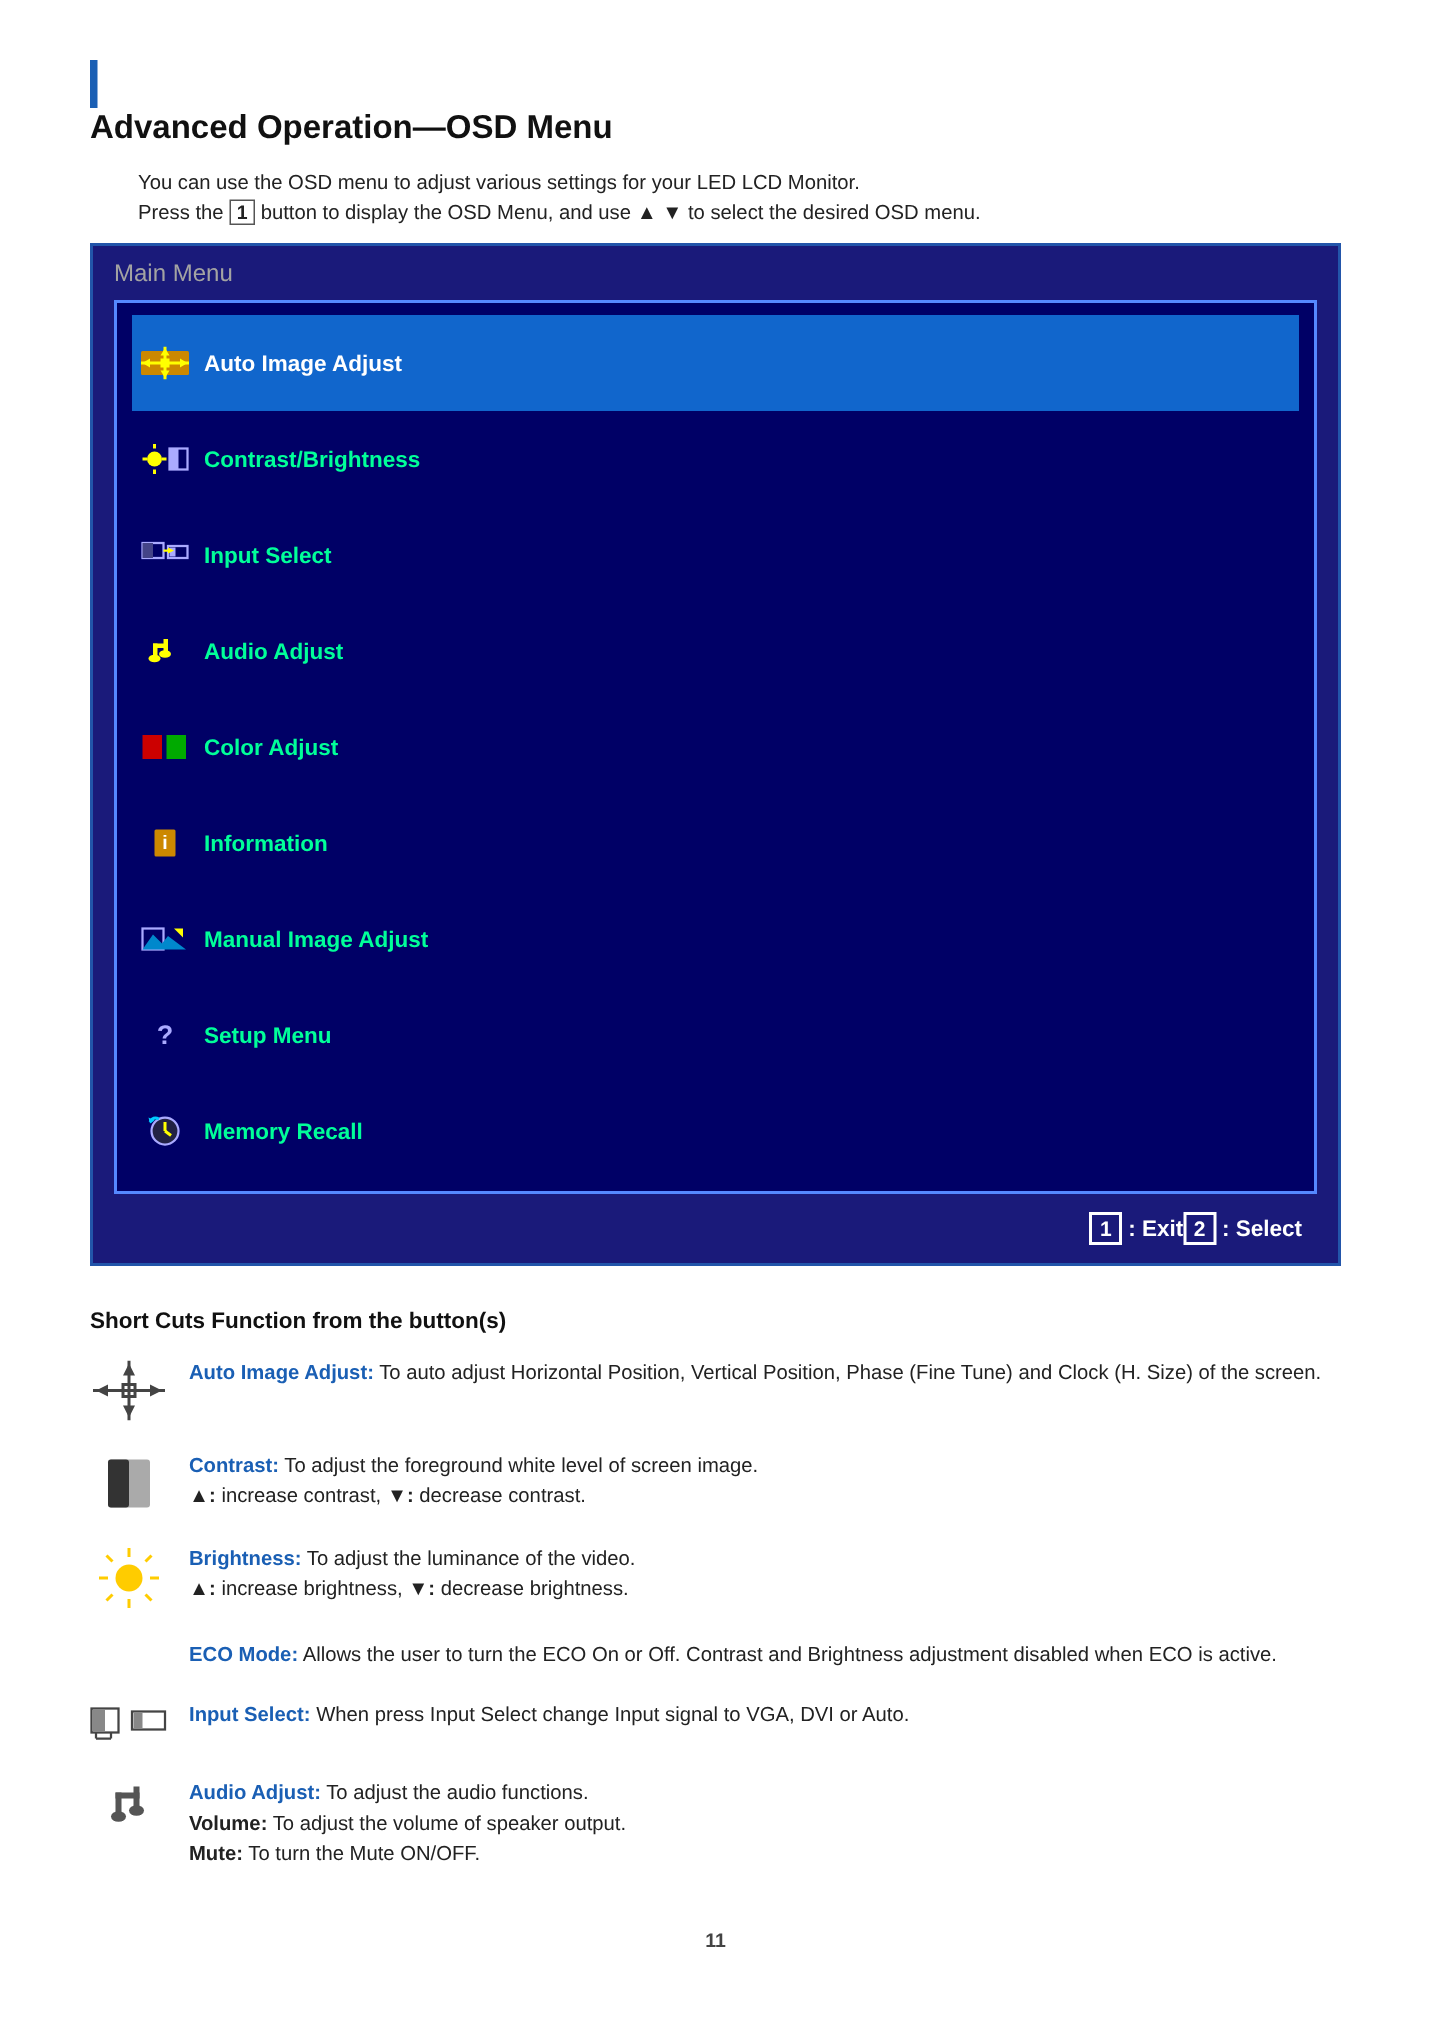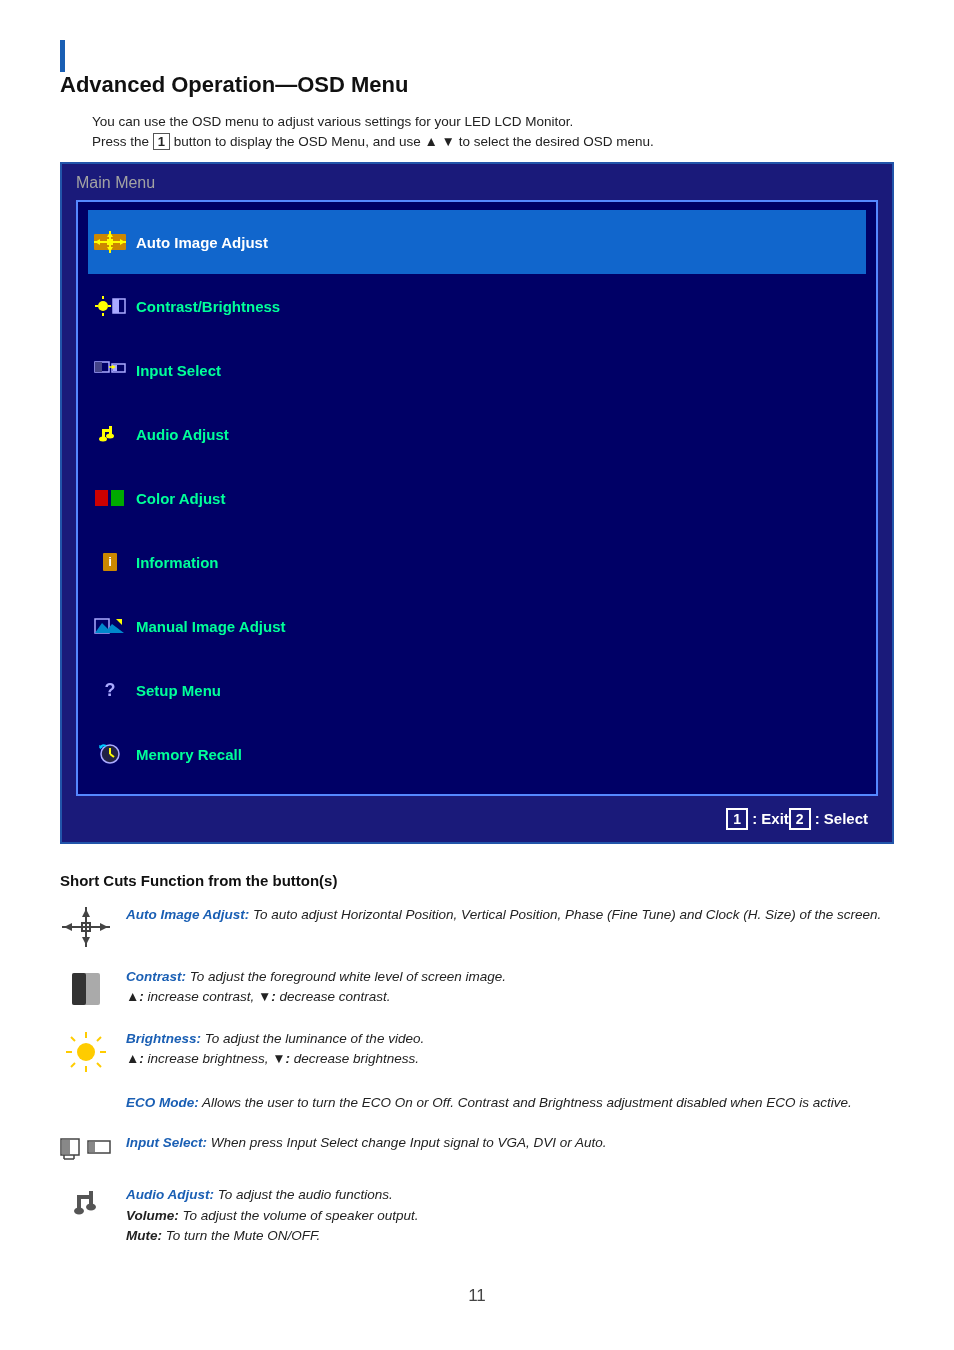--- a/index.html
+++ b/index.html
@@ -125,21 +125,20 @@
       font-size: 15px;
       font-weight: bold;
       margin-bottom: 16px;
       color: #111;
     }
 
     .shortcut-row {
       display: flex;
       align-items: flex-start;
       margin-bottom: 20px;
-      font-style: italic;
     }
     .shortcut-icon {
       width: 52px;
       flex-shrink: 0;
       margin-right: 14px;
       display: flex;
       align-items: flex-start;
       justify-content: center;
       padding-top: 2px;
     }
@@ -152,22 +151,23 @@
       font-weight: bold;
       color: #1a5fb4;
     }
 
     
     svg { display: block; }
 
     .page-number {
       text-align: center;
       margin-top: 40px;
-      font-size: 17px;
+      font-size: 13px;
       color: #444;
+      font-weight: bold;
     }
   </style>
 </head>
 <body>
 
 <div class="section-title">
   <div class="section-title-bar"></div>
   <h1>Advanced Operation—OSD Menu</h1>
 </div>
 

